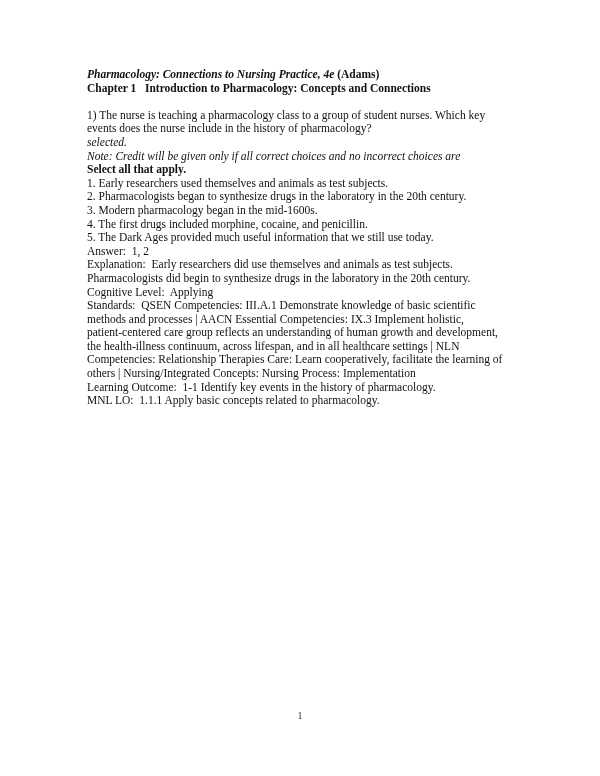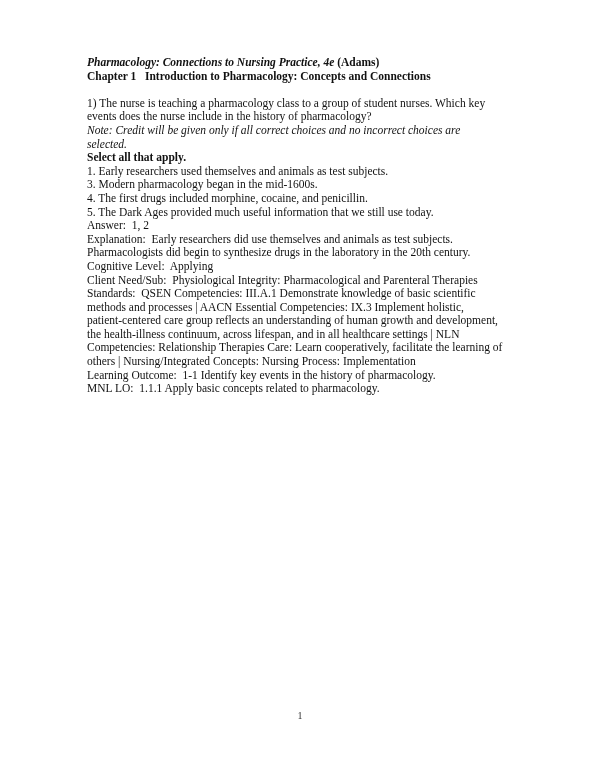--- a/index.html
+++ b/index.html
@@ -12,21 +12,21 @@
     width: 600px;
     height: 776px;
     background: #ffffff;
     overflow: hidden;
     font-family: "Liberation Serif", serif;
     color: #111111;
   }
   .content {
     position: absolute;
     left: 87px;
-    top: 56px;
+    top: 68px;
     width: 445px;
     font-size: 11.5px;
     line-height: 13.6px;
   }
   .line { white-space: pre-wrap; }
   .b  { font-weight: bold; }
   .i  { font-style: italic; }
   .bi { font-weight: bold; font-style: italic; }
   .spacer { height: 13.6px; }
   .page-number {
@@ -43,32 +43,32 @@
 <body>
 
 <div class="page">
   <div class="content">
     <div class="line"><span class="bi">Pharmacology: Connections to Nursing Practice, 4e</span><span class="b"> (Adams)</span></div>
     <div class="line b">Chapter 1   Introduction to Pharmacology: Concepts and Connections</div>
     <div class="spacer"></div>
     <div id="body-lines">
         <div class="line">1) The nurse is teaching a pharmacology class to a group of student nurses. Which key</div>
         <div class="line">events does the nurse include in the history of pharmacology?</div>
+        <div class="line i">selected.</div>
         <div class="line i">Note: Credit will be given only if all correct choices and no incorrect choices are</div>
-        <div class="line i">selected.</div>
         <div class="line b">Select all that apply.</div>
         <div class="line">1. Early researchers used themselves and animals as test subjects.</div>
+        <div class="line">2. Pharmacologists began to synthesize drugs in the laboratory in the 20th century.</div>
         <div class="line">3. Modern pharmacology began in the mid-1600s.</div>
         <div class="line">4. The first drugs included morphine, cocaine, and penicillin.</div>
         <div class="line">5. The Dark Ages provided much useful information that we still use today.</div>
         <div class="line">Answer:  1, 2</div>
         <div class="line">Explanation:  Early researchers did use themselves and animals as test subjects.</div>
         <div class="line">Pharmacologists did begin to synthesize drugs in the laboratory in the 20th century.</div>
         <div class="line">Cognitive Level:  Applying</div>
-        <div class="line">Client Need/Sub:  Physiological Integrity: Pharmacological and Parenteral Therapies</div>
         <div class="line">Standards:  QSEN Competencies: III.A.1 Demonstrate knowledge of basic scientific</div>
         <div class="line">methods and processes | AACN Essential Competencies: IX.3 Implement holistic,</div>
         <div class="line">patient-centered care group reflects an understanding of human growth and development,</div>
         <div class="line">the health-illness continuum, across lifespan, and in all healthcare settings | NLN</div>
         <div class="line">Competencies: Relationship Therapies Care: Learn cooperatively, facilitate the learning of</div>
         <div class="line">others | Nursing/Integrated Concepts: Nursing Process: Implementation</div>
         <div class="line">Learning Outcome:  1-1 Identify key events in the history of pharmacology.</div>
         <div class="line">MNL LO:  1.1.1 Apply basic concepts related to pharmacology.</div>
       </div>
   </div>

